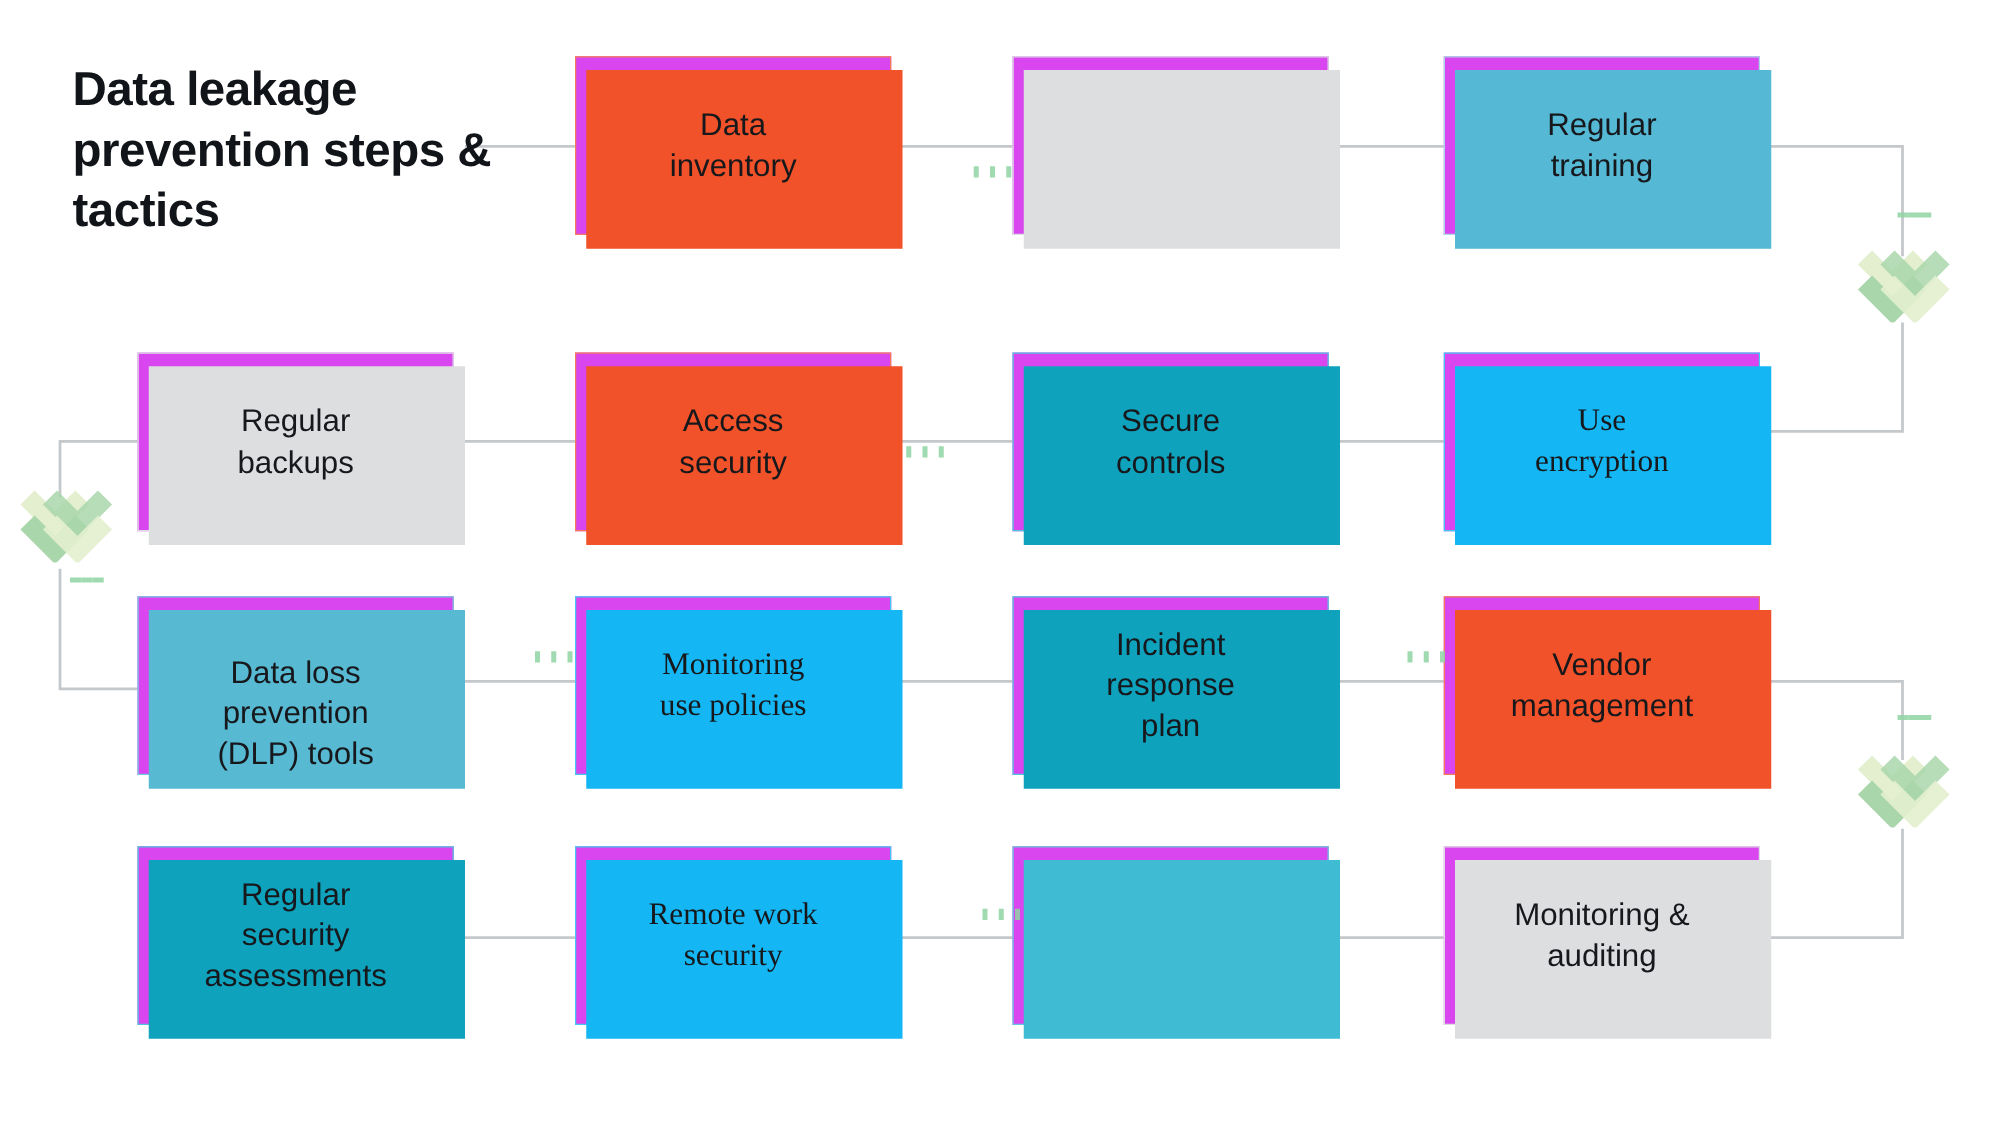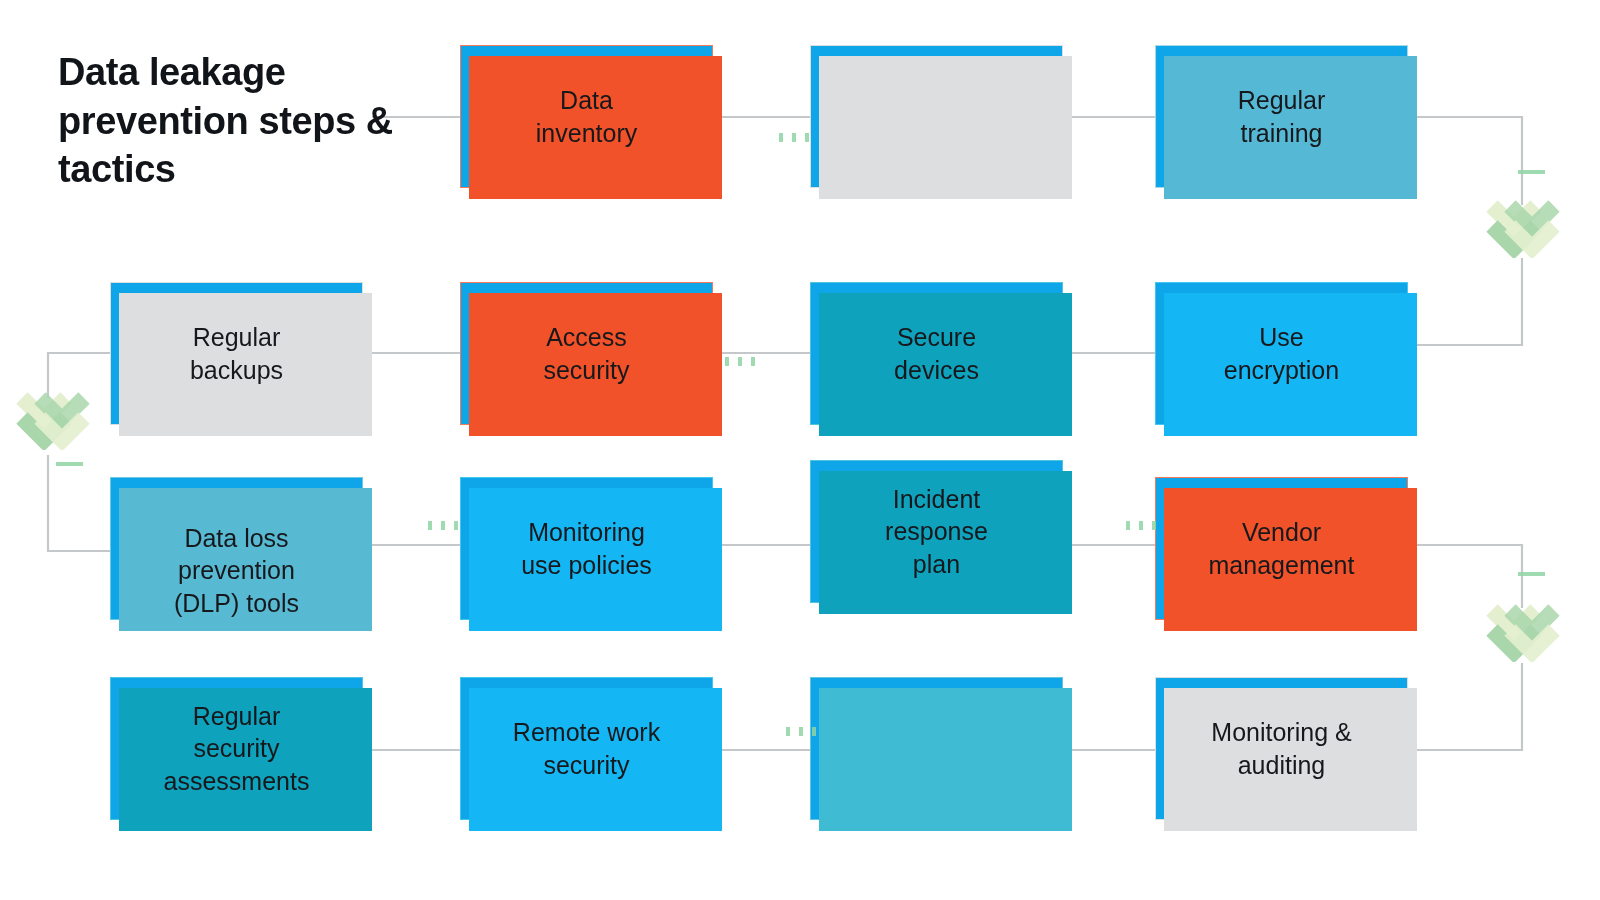--- a/index.html
+++ b/index.html
@@ -16,21 +16,21 @@
   
   .title{
     position:absolute;left:58px;top:48px;width:360px;
     font-size:38px;line-height:1.28;font-weight:bold;color:#111418;
     letter-spacing:-0.4px;z-index:5;
   }
 
   
   .node{
     position:absolute;width:253px;height:143px;box-sizing:border-box;
-    background:#0ea5e9;border:1.6px solid #d8dbde;z-index:4;
+    background:#d946ef;border:1.6px solid #d8dbde;z-index:4;
     display:flex;align-items:center;justify-content:center;
   }
   .node .shadow{
     position:absolute;left:8px;top:10px;width:253px;height:143px;
     background:#dddfe1;z-index:-1;
   }
   .node .lbl{
     position:relative;z-index:2;text-align:center;
     font-size:25px;line-height:1.30;color:#16181c;
     padding:0 10px;white-space:pre-line;
@@ -38,21 +38,21 @@
 
   
   .c-gray   {border-color:#dcdfe2;}
   .c-gray   .shadow{background:#dcdee0;}
   .c-orange {border-color:#f47a5a;}
   .c-orange .shadow{background:#f15229;}
   .c-skyL   {border-color:#a8d9e8;}
   .c-skyL   .shadow{background:#55b8d4;}
   .c-teal   {border-color:#4ec4de;}
   .c-teal   .shadow{background:#0fa2bd;}
-  .c-cyan   {border-color:#41c7f2;}
+  .c-cyan   {border-color:#41c7f2;font-family:Liberation Serif, serif;}
   .c-cyan   .shadow{background:#14b7f3;}
   .c-sky2   {border-color:#6fc9e2;align-items:flex-end;}
   .c-sky2   .shadow{background:#57b9d2;}
   .c-aqua   {border-color:#64c6dd;}
   .c-aqua   .shadow{background:#3fbcd4;}
 
   
   .chev{position:absolute;width:76px;height:62px;z-index:6;}
 
   
@@ -121,39 +121,39 @@
 backups</span>
       </div>
       <div class="node c-orange" style="left: 460px; top: 282px;">
         <div class="shadow"></div>
         <span class="lbl">Access
 security</span>
       </div>
       <div class="node c-teal" style="left: 810px; top: 282px;">
         <div class="shadow"></div>
         <span class="lbl">Secure
-devices</span>
+controls</span>
       </div>
       <div class="node c-cyan" style="left: 1155px; top: 282px;">
         <div class="shadow"></div>
         <span class="lbl">Use
 encryption</span>
       </div>
       <div class="node c-sky2" style="left: 110px; top: 477px;">
         <div class="shadow"></div>
         <span class="lbl">Data loss
 prevention
 (DLP) tools</span>
       </div>
       <div class="node c-cyan" style="left: 460px; top: 477px;">
         <div class="shadow"></div>
         <span class="lbl">Monitoring
 use policies</span>
       </div>
-      <div class="node c-teal" style="left: 810px; top: 460px;">
+      <div class="node c-teal" style="left: 810px; top: 477px;">
         <div class="shadow"></div>
         <span class="lbl">Incident
 response
 plan</span>
       </div>
       <div class="node c-orange" style="left: 1155px; top: 477px;">
         <div class="shadow"></div>
         <span class="lbl">Vendor
 management</span>
       </div>

